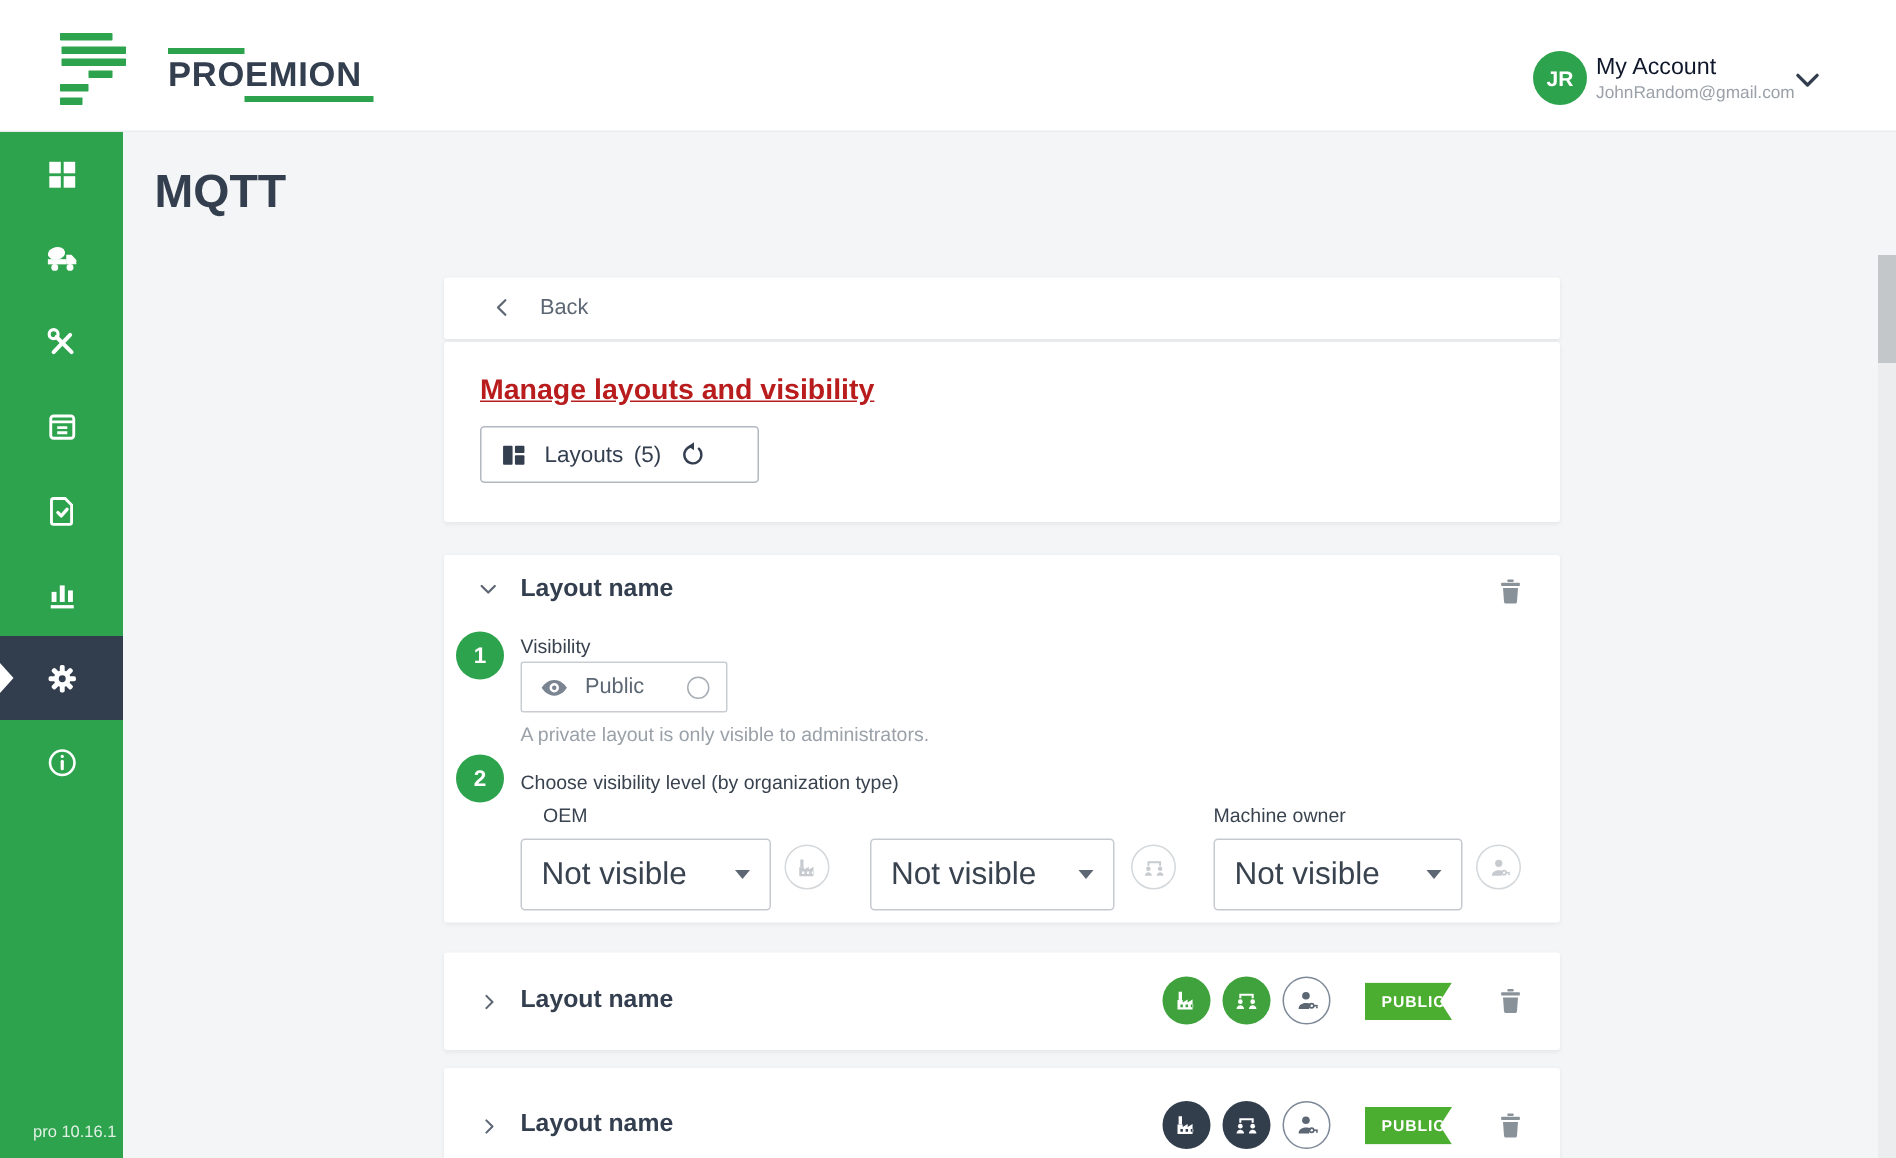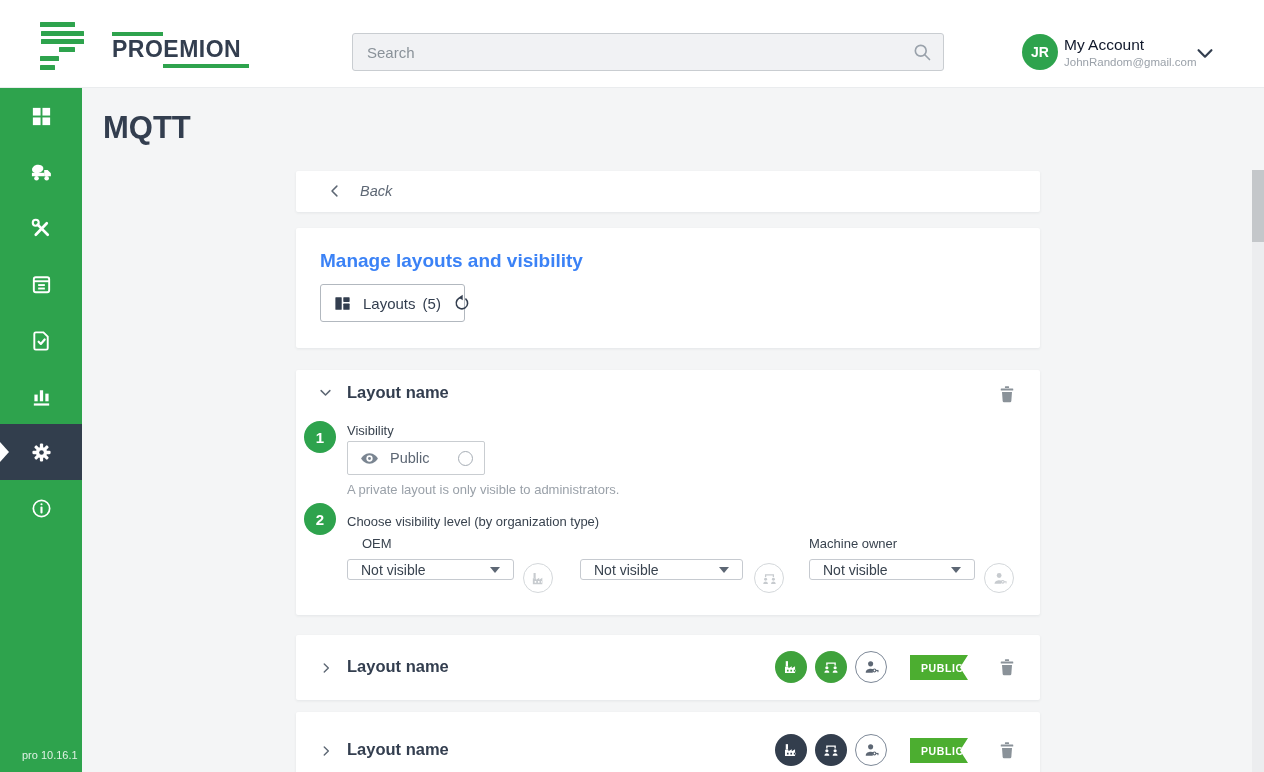--- a/index.html
+++ b/index.html
@@ -38,27 +38,27 @@
   .nav-item svg { width:23px; height:23px; }
   .nav-item.active { background:#323E4D; }
   .nav-item.active .active-arrow { position:absolute; left:0; top:50%; margin-top:-10px; width:0; height:0; border-top:10px solid transparent; border-bottom:10px solid transparent; border-left:9px solid #fff; }
   .version { position:absolute; left:22px; bottom:11px; font-size:11px; color:rgba(255,255,255,0.85); }
 
   
   .main { position:absolute; left:82px; top:88px; width:1182px; height:684px; background:#F4F5F6; overflow:hidden; }
   .page-title { position:absolute; left:21px; top:22px; font-size:31px; font-weight:700; color:#333E4F; }
 
   .card { position:absolute; left:214px; width:744px; background:#fff; border-radius:2px; box-shadow:0 1px 3px rgba(40,50,60,0.08); }
-  .back-card { top:83px; height:41px;font-style:italic; }
+  .back-card { top:97px; height:41px; }
   .back-chevron { position:absolute; left:30px; top:11px; width:18px; height:18px; color:#5D6774; cursor:pointer; }
   .back-label { position:absolute; left:64px; top:12px; font-size:14.5px; font-weight:500; color:#5D6774; cursor:pointer; }
 
   .manage-card { top:140px; height:120px; }
-  .manage-title { position:absolute; left:24px; top:22px; font-size:19px; font-weight:600; color:#3b82f6; }
-  .layouts-btn { position:absolute; left:24px; top:56px; width:145px; height:38px; border:1px solid #B2B8BF; border-radius:3px; background:#fff; display:flex; align-items:center; padding:0 12px; cursor:pointer; color:#333E4F; }
+  .manage-title { position:absolute; left:24px; top:22px; font-size:19px; font-weight:600; color:#b91c1c;text-decoration:underline; }
+  .layouts-btn { position:absolute; left:24px; top:56px; width:186px; height:38px; border:1px solid #B2B8BF; border-radius:3px; background:#fff; display:flex; align-items:center; padding:0 12px; cursor:pointer; color:#333E4F; }
   .layouts-btn svg.lyicon { width:19px; height:19px; flex:none; }
   .layouts-btn .lbl { margin-left:11px; font-size:15px; font-weight:500; }
   .layouts-btn .cnt { margin-left:7px; font-size:15px; font-weight:500; }
   .layouts-btn svg.refresh { width:18px; height:18px; margin-left:12px; flex:none; }
 
   .layout-card { top:282px; height:245px; }
   .exp-chevron { position:absolute; left:22px; top:15px; width:15px; height:15px; color:#5D6774; cursor:pointer; }
   .layout-title { position:absolute; left:51px; top:13px; font-size:16.5px; font-weight:700; color:#333E4F; }
   .trash { position:absolute; width:20px; height:22px; color:#8A9299; cursor:pointer; }
   .layout-card .trash { left:701px; top:13px; }
@@ -76,21 +76,21 @@
   .vis-btn.private { left:204px; width:135px; background:#5D6774; color:#fff; }
   .vis-btn .eicon { width:21px; height:21px; flex:none; }
   .vis-btn .vlabel { margin-left:10px; font-size:14.5px; }
   .radio { margin-left:auto; width:15px; height:15px; border-radius:50%; flex:none; }
   .radio.off { border:1.5px solid #A6ADB5; background:transparent; }
   .radio.on { background:#fff; border:1.5px solid #fff; display:flex; align-items:center; justify-content:center; }
   .radio.on .dot { width:7px; height:7px; border-radius:50%; background:#3FA23C; }
 
   .col-label { top:166px; }
   .cl1 { left:66px;text-align:center; } .cl2 { left:283px;margin-top:28px; } .cl3 { left:513px; }
-  .select { position:absolute; top:189px; height:21px; border:1px solid #C6CAD0; border-radius:3px; background:#fff; display:flex; align-items:center; padding:0 13px; font-size:14px; color:#39434F; cursor:pointer; }
+  .select { position:absolute; top:189px; height:48px; border:1px solid #C6CAD0; border-radius:3px; background:#fff; display:flex; align-items:center; padding:0 13px; font-size:21px; color:#39434F; cursor:pointer; }
   .sel1 { left:51px; width:167px; } .sel2 { left:284px; width:163px; } .sel3 { left:513px; width:166px; }
   .caret { margin-left:auto; width:0; height:0; border-left:5px solid transparent; border-right:5px solid transparent; border-top:6px solid #5D6774; }
   .mini-circle { position:absolute; top:193px; width:30px; height:30px; border-radius:50%; border:1.5px solid #D4D8DB; background:#fff; color:#C7CBCF; display:flex; align-items:center; justify-content:center; }
   .mini-circle svg { width:17px; height:17px; }
   .mc1 { left:227px; } .mc2 { left:458px; } .mc3 { left:688px; }
 
   .row-card1 { top:547px; height:65px; }
   .row-card2 { top:624px; height:80px; }
   .row-chevron { position:absolute; left:23px; width:14px; height:14px; color:#5D6774; cursor:pointer; }
   .row-title { position:absolute; left:51px; font-size:16.5px; font-weight:700; color:#333E4F; }
@@ -125,27 +125,20 @@
           <div class="bar b5"></div>
           <div class="bar b6"></div>
       </div>
       <div class="logo-text">
         <div class="overline"></div>
         <span>PRO</span><span>EMION</span>
         <div class="underline"></div>
       </div>
     </div>
 
-    <div class="search-box">
-      <input type="text" placeholder="Search" style="">
-      <svg class="sicon" viewBox="0 0 24 24" fill="none" stroke="currentColor" stroke-width="2">
-        <circle cx="10.5" cy="10.5" r="6.5"></circle>
-          <path d="M15.3 15.3L21 21" stroke-linecap="round"></path>
-      </svg>
-    </div>
 
     <div class="account">
       <div class="avatar">
           <span>JR</span>
         </div>
       <div class="acct-name">My Account</div>
       <div class="acct-email">JohnRandom@gmail.com</div>
       <svg class="acct-chevron" viewBox="0 0 24 24" fill="none" stroke="currentColor" stroke-width="2.4">
         <path d="M5 9l7 7 7-7" stroke-linecap="round" stroke-linejoin="round"></path>
       </svg>

